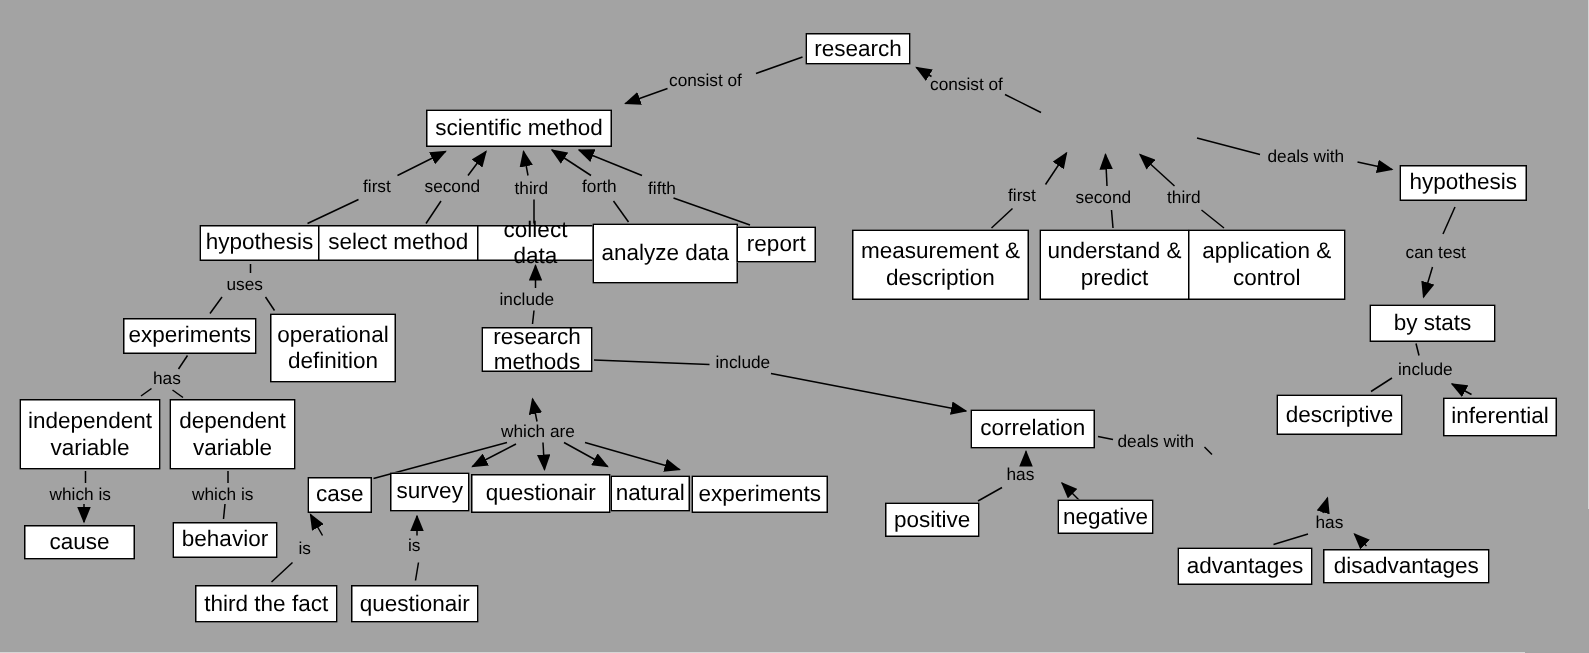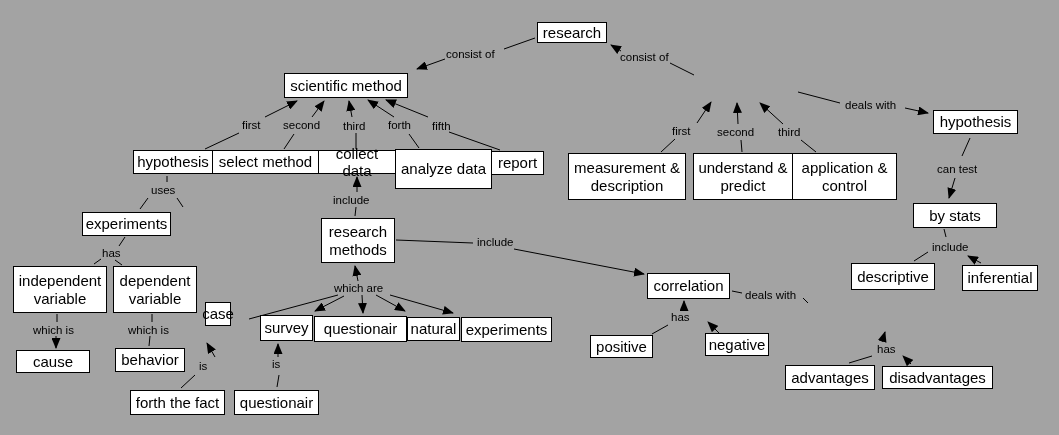--- a/index.html
+++ b/index.html
@@ -130,42 +130,43 @@
   <div class="node" style="left:212px;top:150px;width:107px;height:24px">select method</div>
   <div class="node" style="left:318px;top:150px;width:78px;height:24px">collect data</div>
   <div class="node" style="left:395px;top:149px;width:97px;height:40px">analyze data</div>
   <div class="node" style="left:491px;top:151px;width:53px;height:24px">report</div>
 
   <div class="node" style="left:568px;top:153px;width:118px;height:47px">measurement &amp; description</div>
   <div class="node" style="left:693px;top:153px;width:100px;height:47px">understand &amp; predict</div>
   <div class="node" style="left:792px;top:153px;width:105px;height:47px">application &amp; control</div>
 
   <div class="node" style="left:82px;top:212px;width:89px;height:24px">experiments</div>
-  <div class="node" style="left:321px;top:218px;width:74px;height:45px">research methods</div>
+  <div class="node" style="left:180px;top:209px;width:84px;height:46px">operational definition</div>
+  <div class="node" style="left:321px;top:218px;width:74px;height:30px">research methods</div>
   <div class="node" style="left:913px;top:203px;width:84px;height:25px">by stats</div>
 
   <div class="node" style="left:113px;top:266px;width:84px;height:47px">dependent variable</div>
   <div class="node" style="left:13px;top:266px;width:94px;height:47px">independent variable</div>
   <div class="node" style="left:851px;top:263px;width:84px;height:27px">descriptive</div>
   <div class="node" style="left:647px;top:273px;width:83px;height:26px">correlation</div>
   <div class="node" style="left:962px;top:265px;width:76px;height:26px">inferential</div>
 
-  <div class="node" style="left:205px;top:302px;width:26px;height:24px">case</div>
+  <div class="node" style="left:205px;top:318px;width:43px;height:24px">case</div>
   <div class="node" style="left:260px;top:315px;width:53px;height:26px">survey</div>
   <div class="node" style="left:314px;top:316px;width:93px;height:26px">questionair</div>
   <div class="node" style="left:407px;top:317px;width:53px;height:24px">natural</div>
   <div class="node" style="left:461px;top:317px;width:91px;height:25px">experiments</div>
 
   <div class="node" style="left:590px;top:335px;width:63px;height:23px">positive</div>
   <div class="node" style="left:705px;top:333px;width:64px;height:23px">negative</div>
   <div class="node" style="left:16px;top:350px;width:74px;height:23px">cause</div>
   <div class="node" style="left:115px;top:348px;width:70px;height:24px">behavior</div>
   <div class="node" style="left:785px;top:365px;width:90px;height:25px">advantages</div>
   <div class="node" style="left:882px;top:366px;width:111px;height:23px">disadvantages</div>
-  <div class="node" style="left:130px;top:390px;width:95px;height:25px">forth the fact</div>
+  <div class="node" style="left:130px;top:390px;width:95px;height:25px">third the fact</div>
   <div class="node" style="left:234px;top:390px;width:85px;height:25px">questionair</div>
 
   <span class="edge-label" style="left:446px;top:48px">consist of</span>
   <span class="edge-label" style="left:620px;top:51px">consist of</span>
   <span class="edge-label" style="left:242px;top:119px">first</span>
   <span class="edge-label" style="left:283px;top:119px">second</span>
   <span class="edge-label" style="left:343px;top:120px">third</span>
   <span class="edge-label" style="left:388px;top:119px">forth</span>
   <span class="edge-label" style="left:432px;top:120px">fifth</span>
   <span class="edge-label" style="left:151px;top:184px">uses</span>

